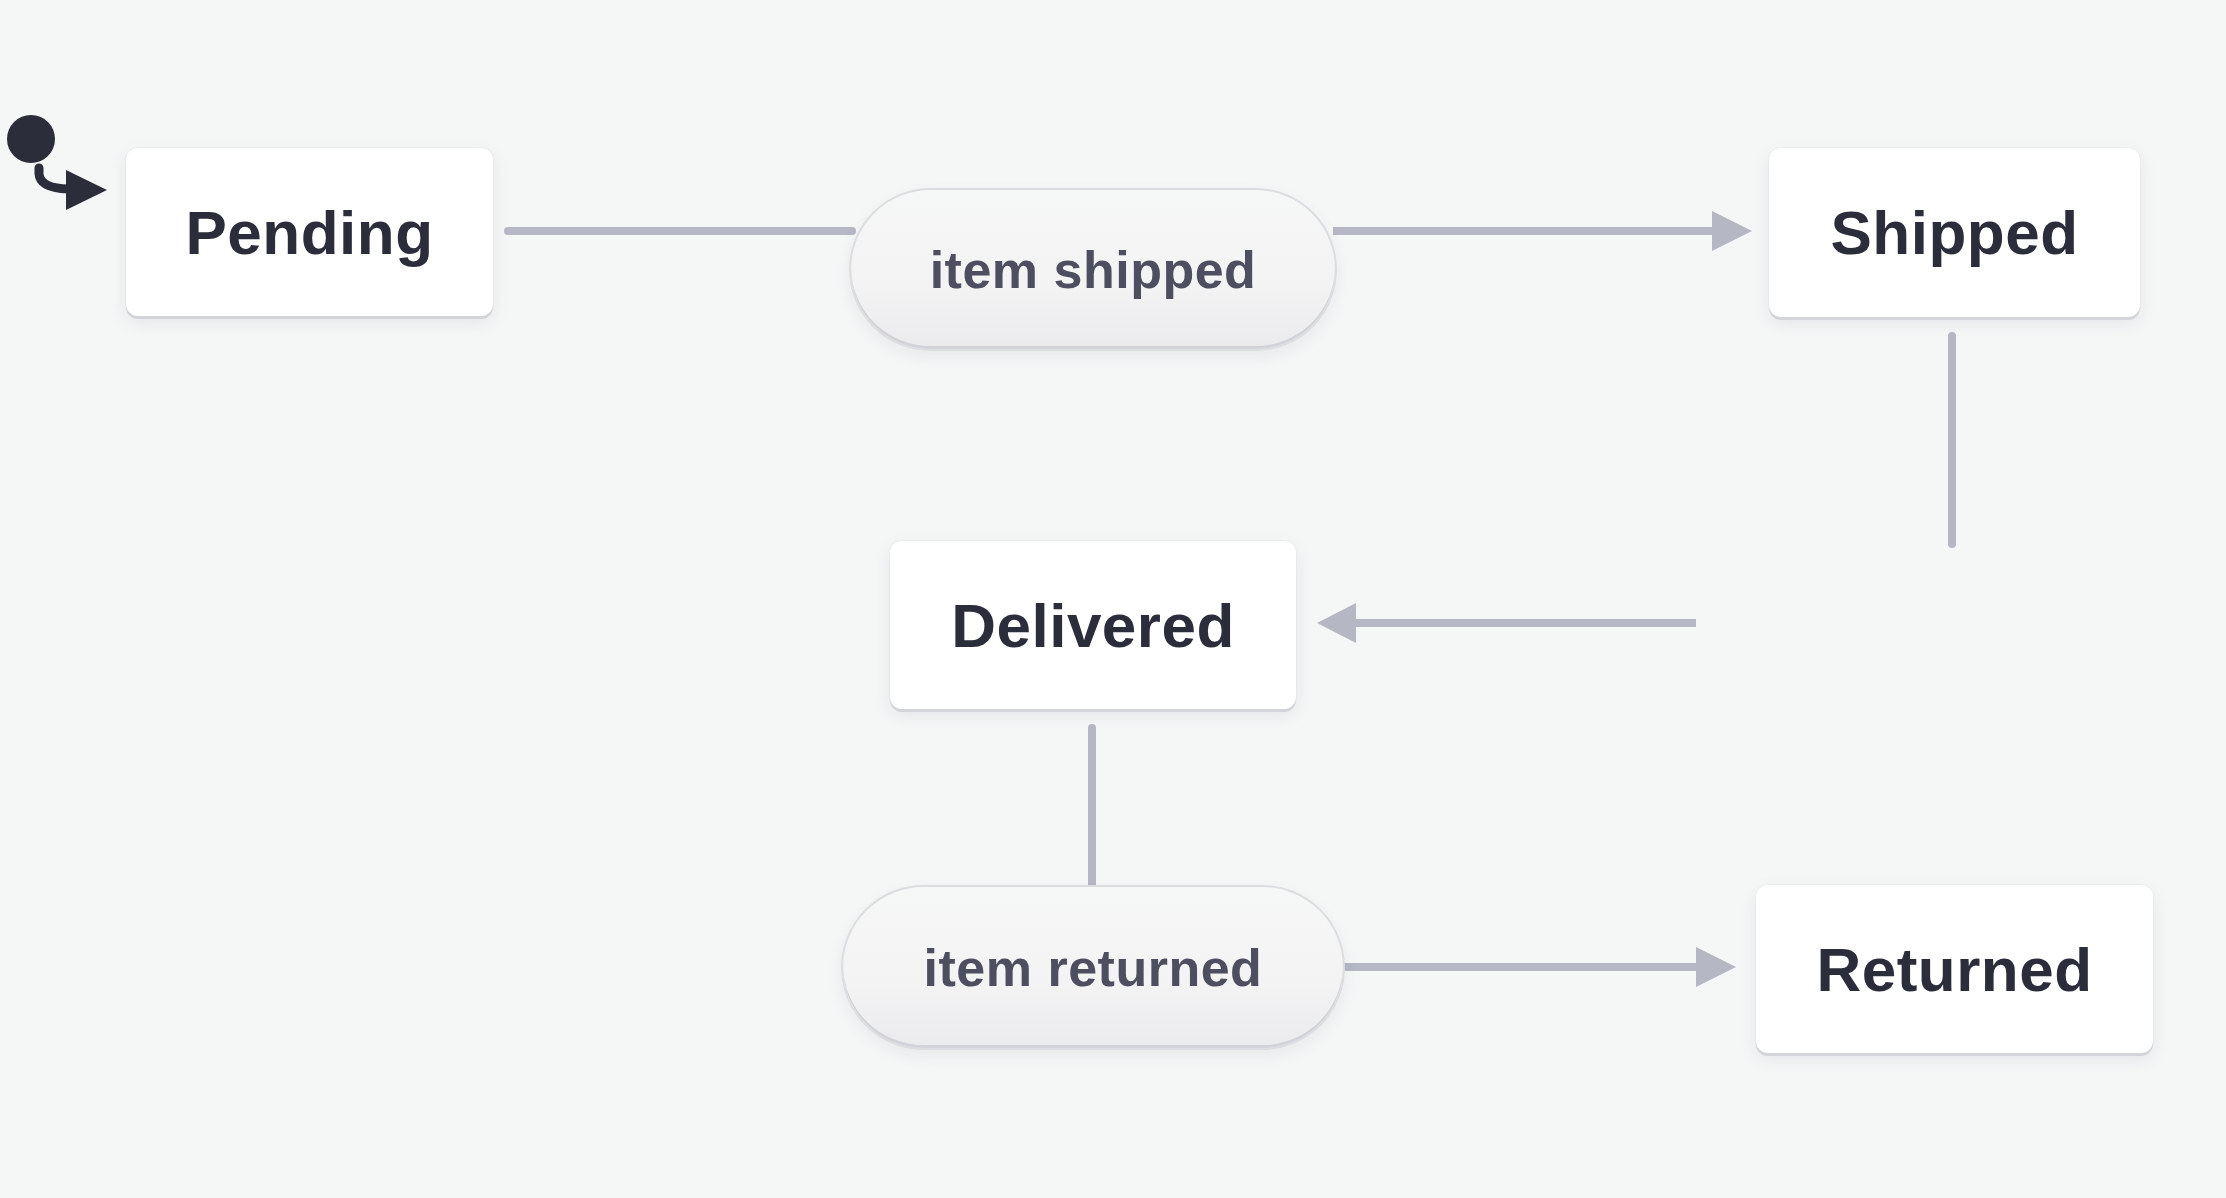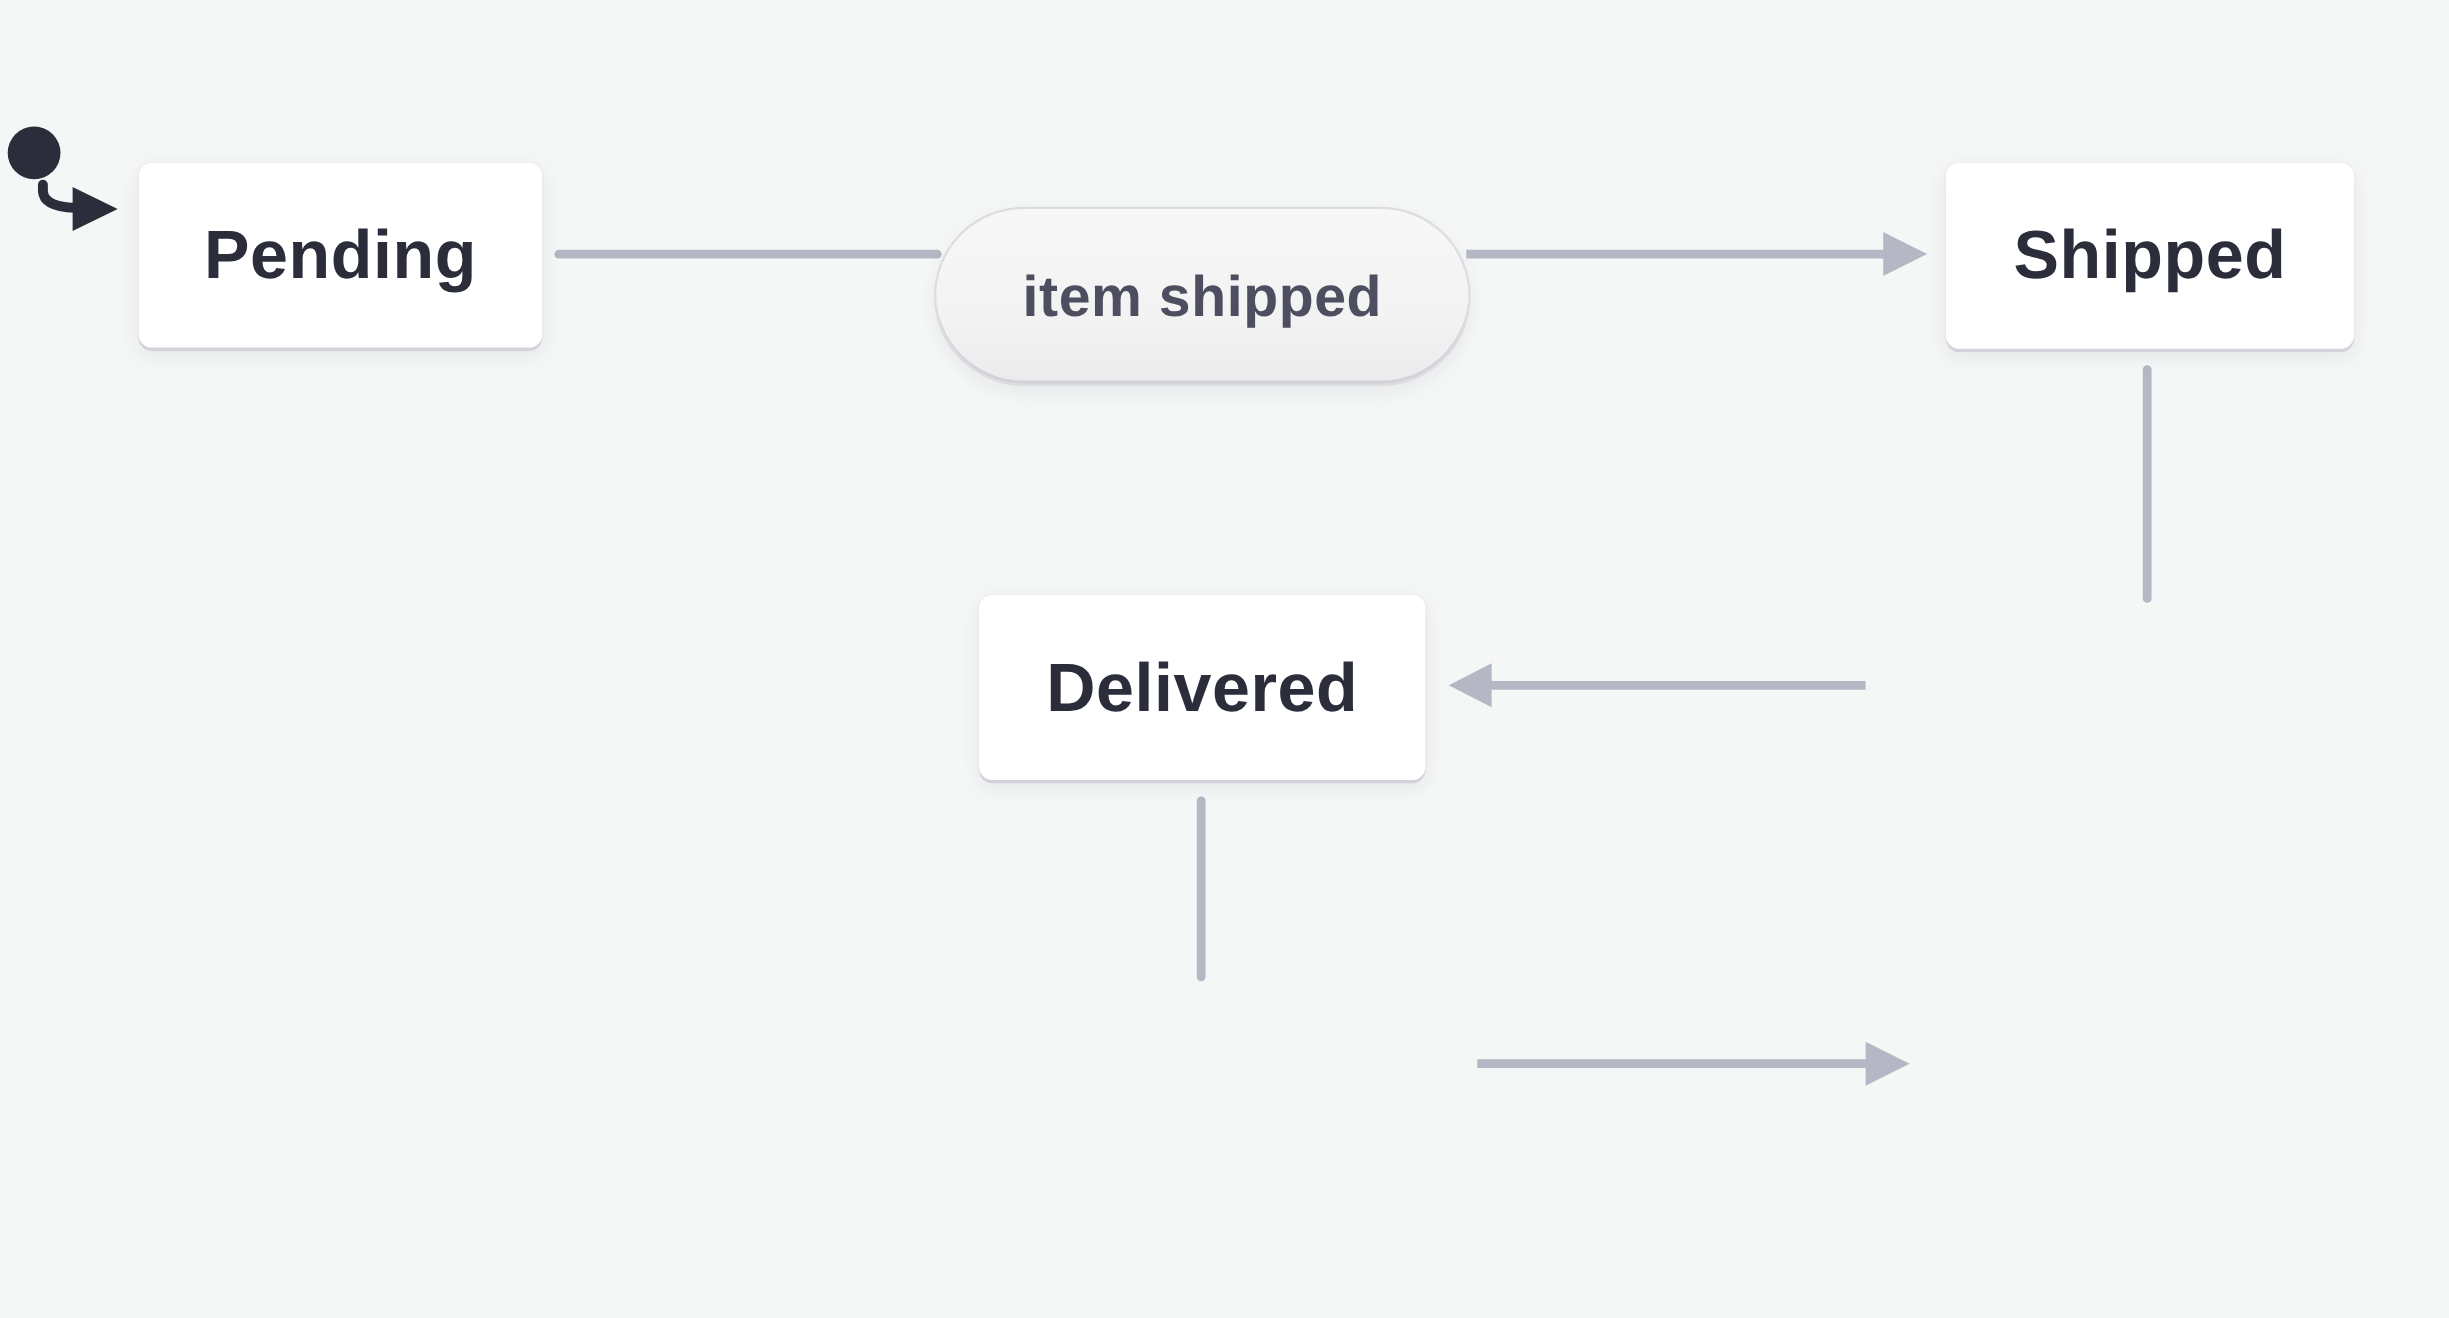--- a/index.html
+++ b/index.html
@@ -64,20 +64,26 @@
   </div>
 
   <div class="state" style="left:890px; top:541px; width:406px; height:168px;">
     <span class="label">Delivered</span>
   </div>
 
   <div class="state" style="left:1769px; top:148px; width:371px; height:169px;">
     <span class="label">Shipped</span>
   </div>
 
+  <div class="state" style="left:1756px; top:885px; width:397px; height:168px;">
+    <span class="label">Returned</span>
+  </div>
 
   <div class="event" style="left:849px; top:152px; width:488px; height:163px;margin-top:36px;">
     <span class="label">item shipped</span>
   </div>
 
 
+  <div class="event" style="left:841px; top:885px; width:504px; height:165px;">
+    <span class="label">item returned</span>
+  </div>
 
 </div>
 
 </body></html>

